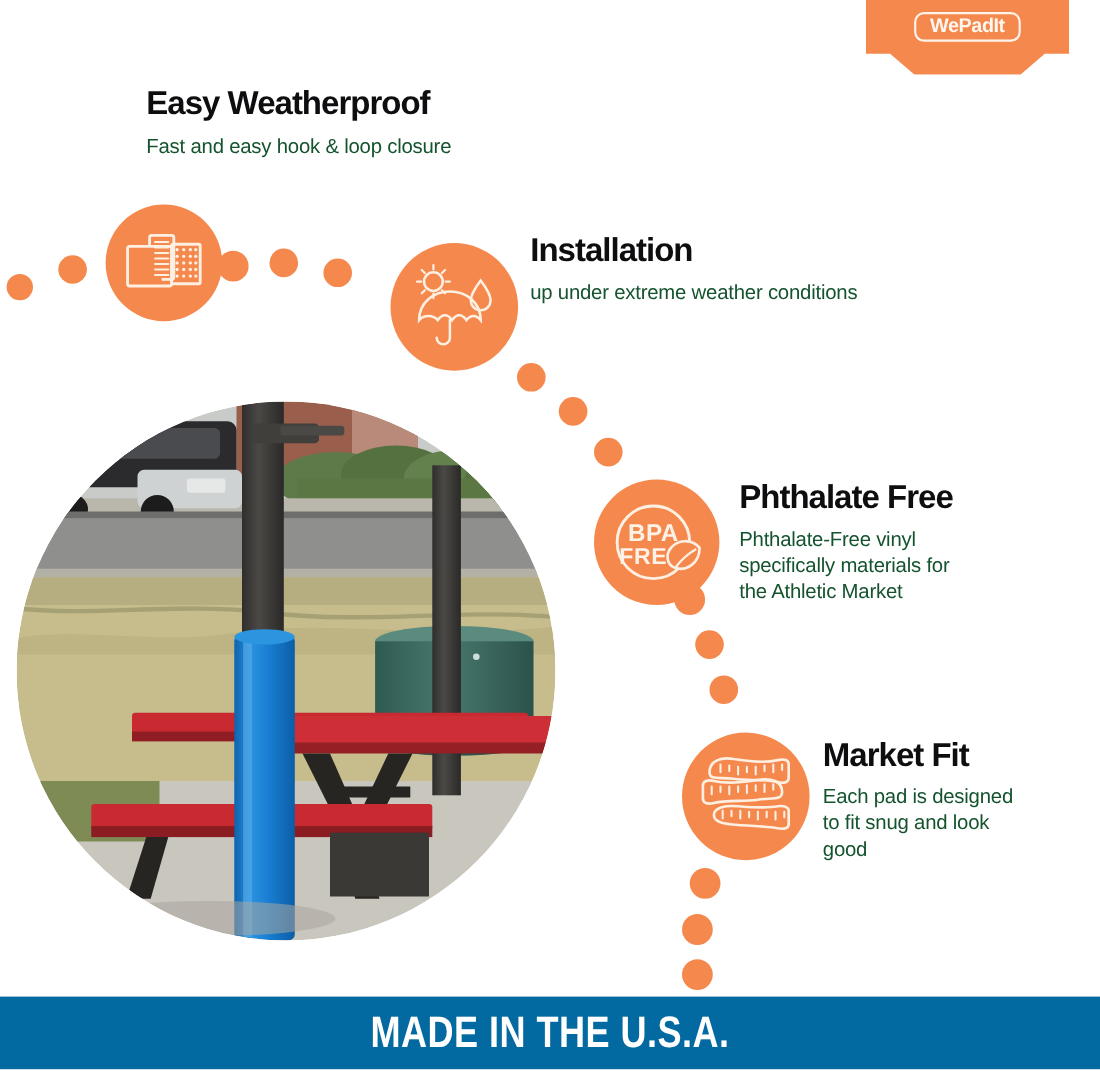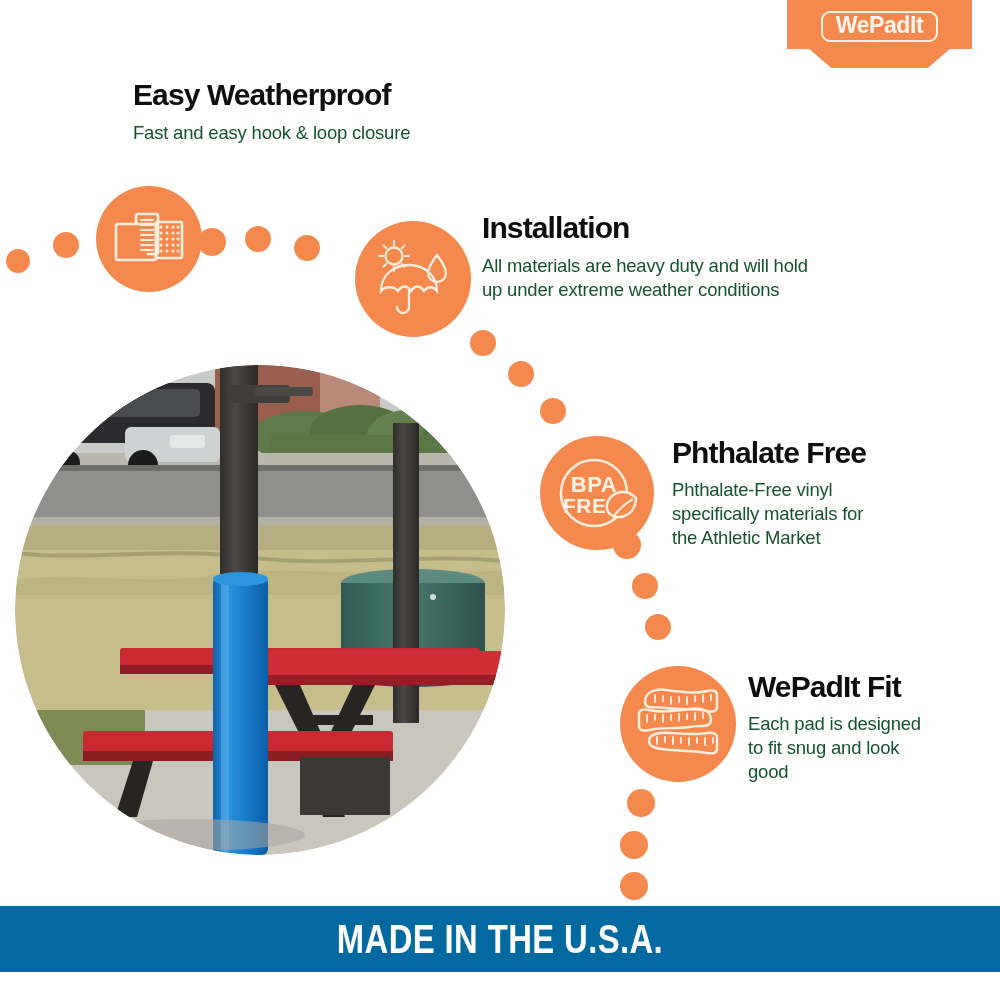--- a/index.html
+++ b/index.html
@@ -22,21 +22,21 @@
     display:flex; align-items:flex-start; justify-content:center;
   }
   .logo-box {
     margin-top:11px;
     border:2.5px solid #FDF3EA;
     border-radius:9px;
     padding:1px 13px 3px;
     line-height:1;
   }
   .logo-text {
-    font-size:23px; font-weight:bold; color:#FFF6EE;
+    font-size:18px; font-weight:bold; color:#FFF6EE;
     letter-spacing:-0.4px; white-space:nowrap;
   }
 
   
   .blk { position:absolute; }
   .h-title {
     font-size:30px; font-weight:bold; color:#0e0e10;
     letter-spacing:-0.9px; line-height:1.05; white-space:nowrap;
   }
   .h-sub {
@@ -160,21 +160,20 @@
           <circle cx="55" cy="43" r="1.5"></circle>
           <circle cx="61" cy="43" r="1.5"></circle>
           <circle cx="66" cy="43" r="1.5"></circle>
       </g>
     </svg>
   </div>
 
   <div class="blk" id="b-weather">
     <div class="h-title">Installation</div>
     <div class="h-sub">
-      <div>All materials are heavy duty and will hold</div>
       <div>up under extreme weather conditions</div>
     </div>
   </div>
 
   <div class="icon-circle" id="ic-weather">
     <svg width="84" height="80" viewBox="0 0 84 80" fill="none" stroke="#FDEFE2" stroke-width="2.3" stroke-linecap="round">
 
       <circle cx="23" cy="17" r="8.5"></circle>
       <g stroke-width="2">
         <line x1="23" y1="2" x2="23" y2="6"></line>
@@ -209,21 +208,21 @@
       <circle cx="44" cy="47" r="33" stroke="#FDEFE2" stroke-width="2.6" fill="none"></circle>
       <text x="44" y="46" text-anchor="middle" fill="#FDF2E7" font-family="Liberation Sans, sans-serif" font-size="22" font-weight="bold" letter-spacing="0.5">BPA</text>
       <text x="42" y="67" text-anchor="middle" fill="#FDF2E7" font-family="Liberation Sans, sans-serif" font-size="21" font-weight="bold" letter-spacing="0.5">FREE</text>
 
       <path d="M86 52 C86 66 74 74 63 70 C56 67 55 58 60 52 C66 45 78 43 86 52 Z" fill="#F5894D" stroke="#FDEFE2" stroke-width="2.4"></path>
       <path d="M83 53 C76 57 69 63 64 70" stroke="#FDEFE2" stroke-width="2.1" fill="none"></path>
     </svg>
   </div>
 
   <div class="blk" id="b-fit">
-    <div class="h-title">WePadIt Fit</div>
+    <div class="h-title">Market Fit</div>
     <div class="h-sub">
       <div>Each pad is designed</div>
       <div>to fit snug and look</div>
       <div>good</div>
     </div>
   </div>
 
   <div class="icon-circle" id="ic-fit">
     <svg width="90" height="88" viewBox="0 0 90 88" fill="none" stroke="#FDEFE2" stroke-width="2.4" stroke-linejoin="round">
 

